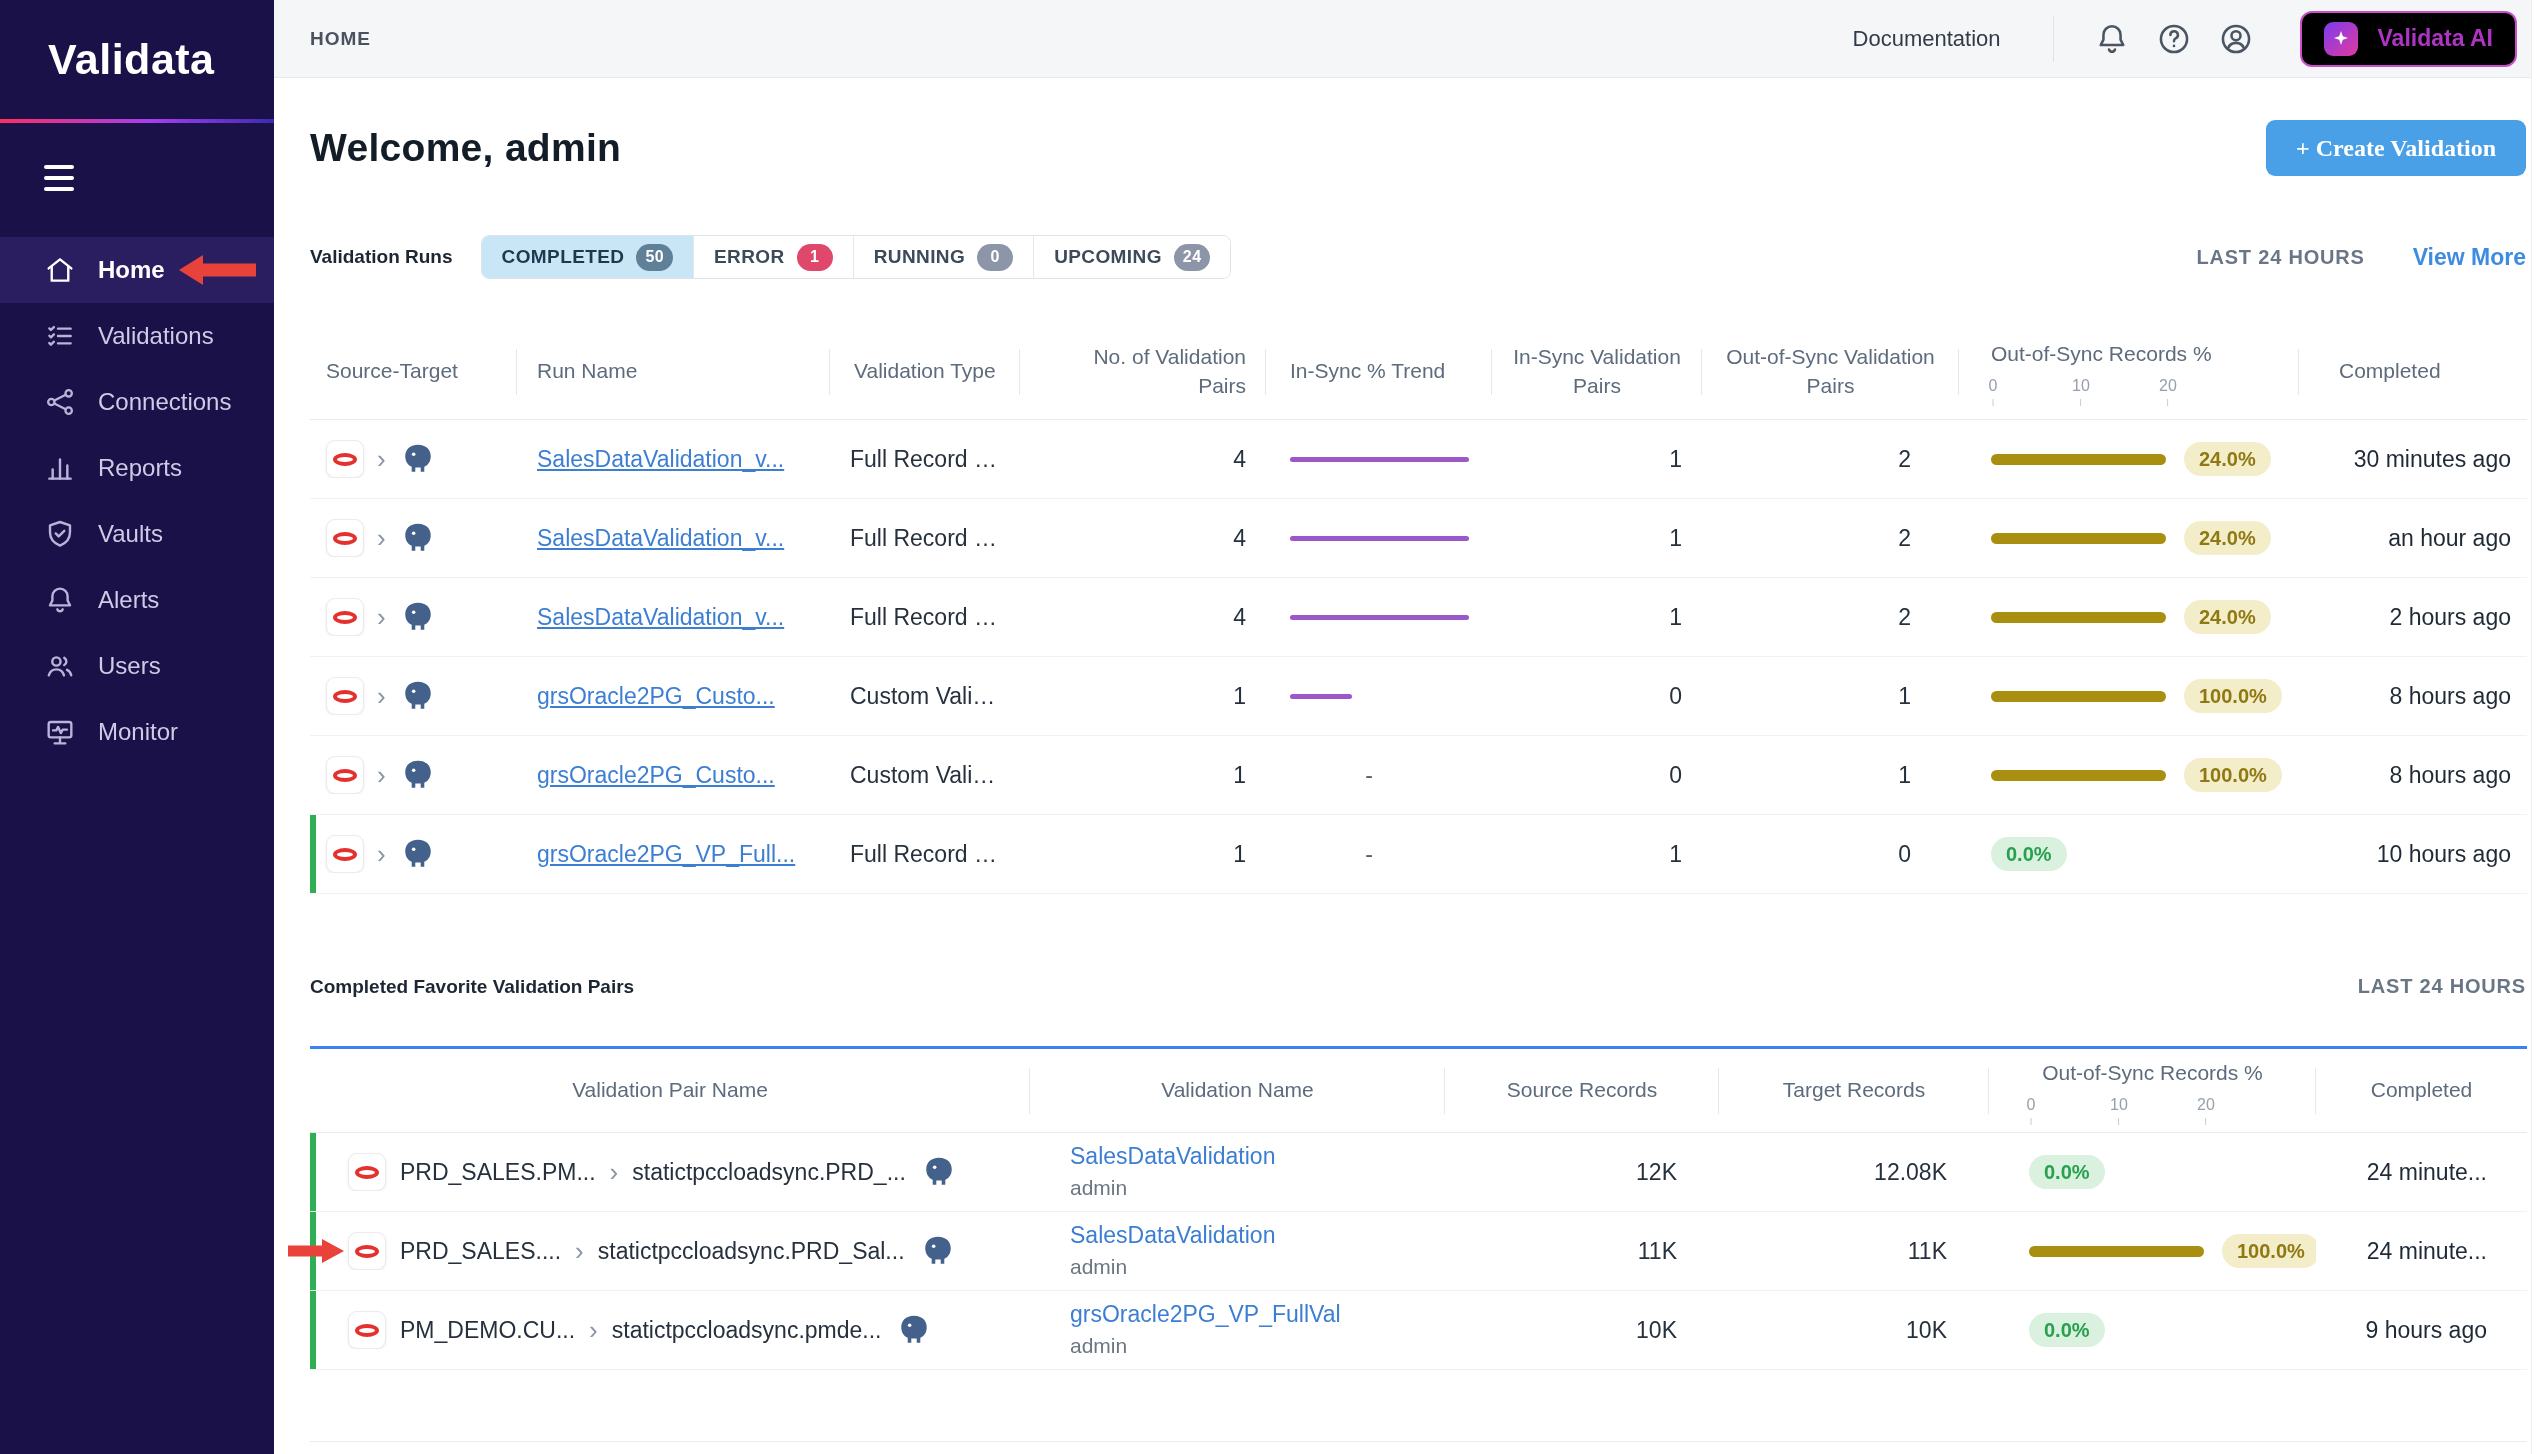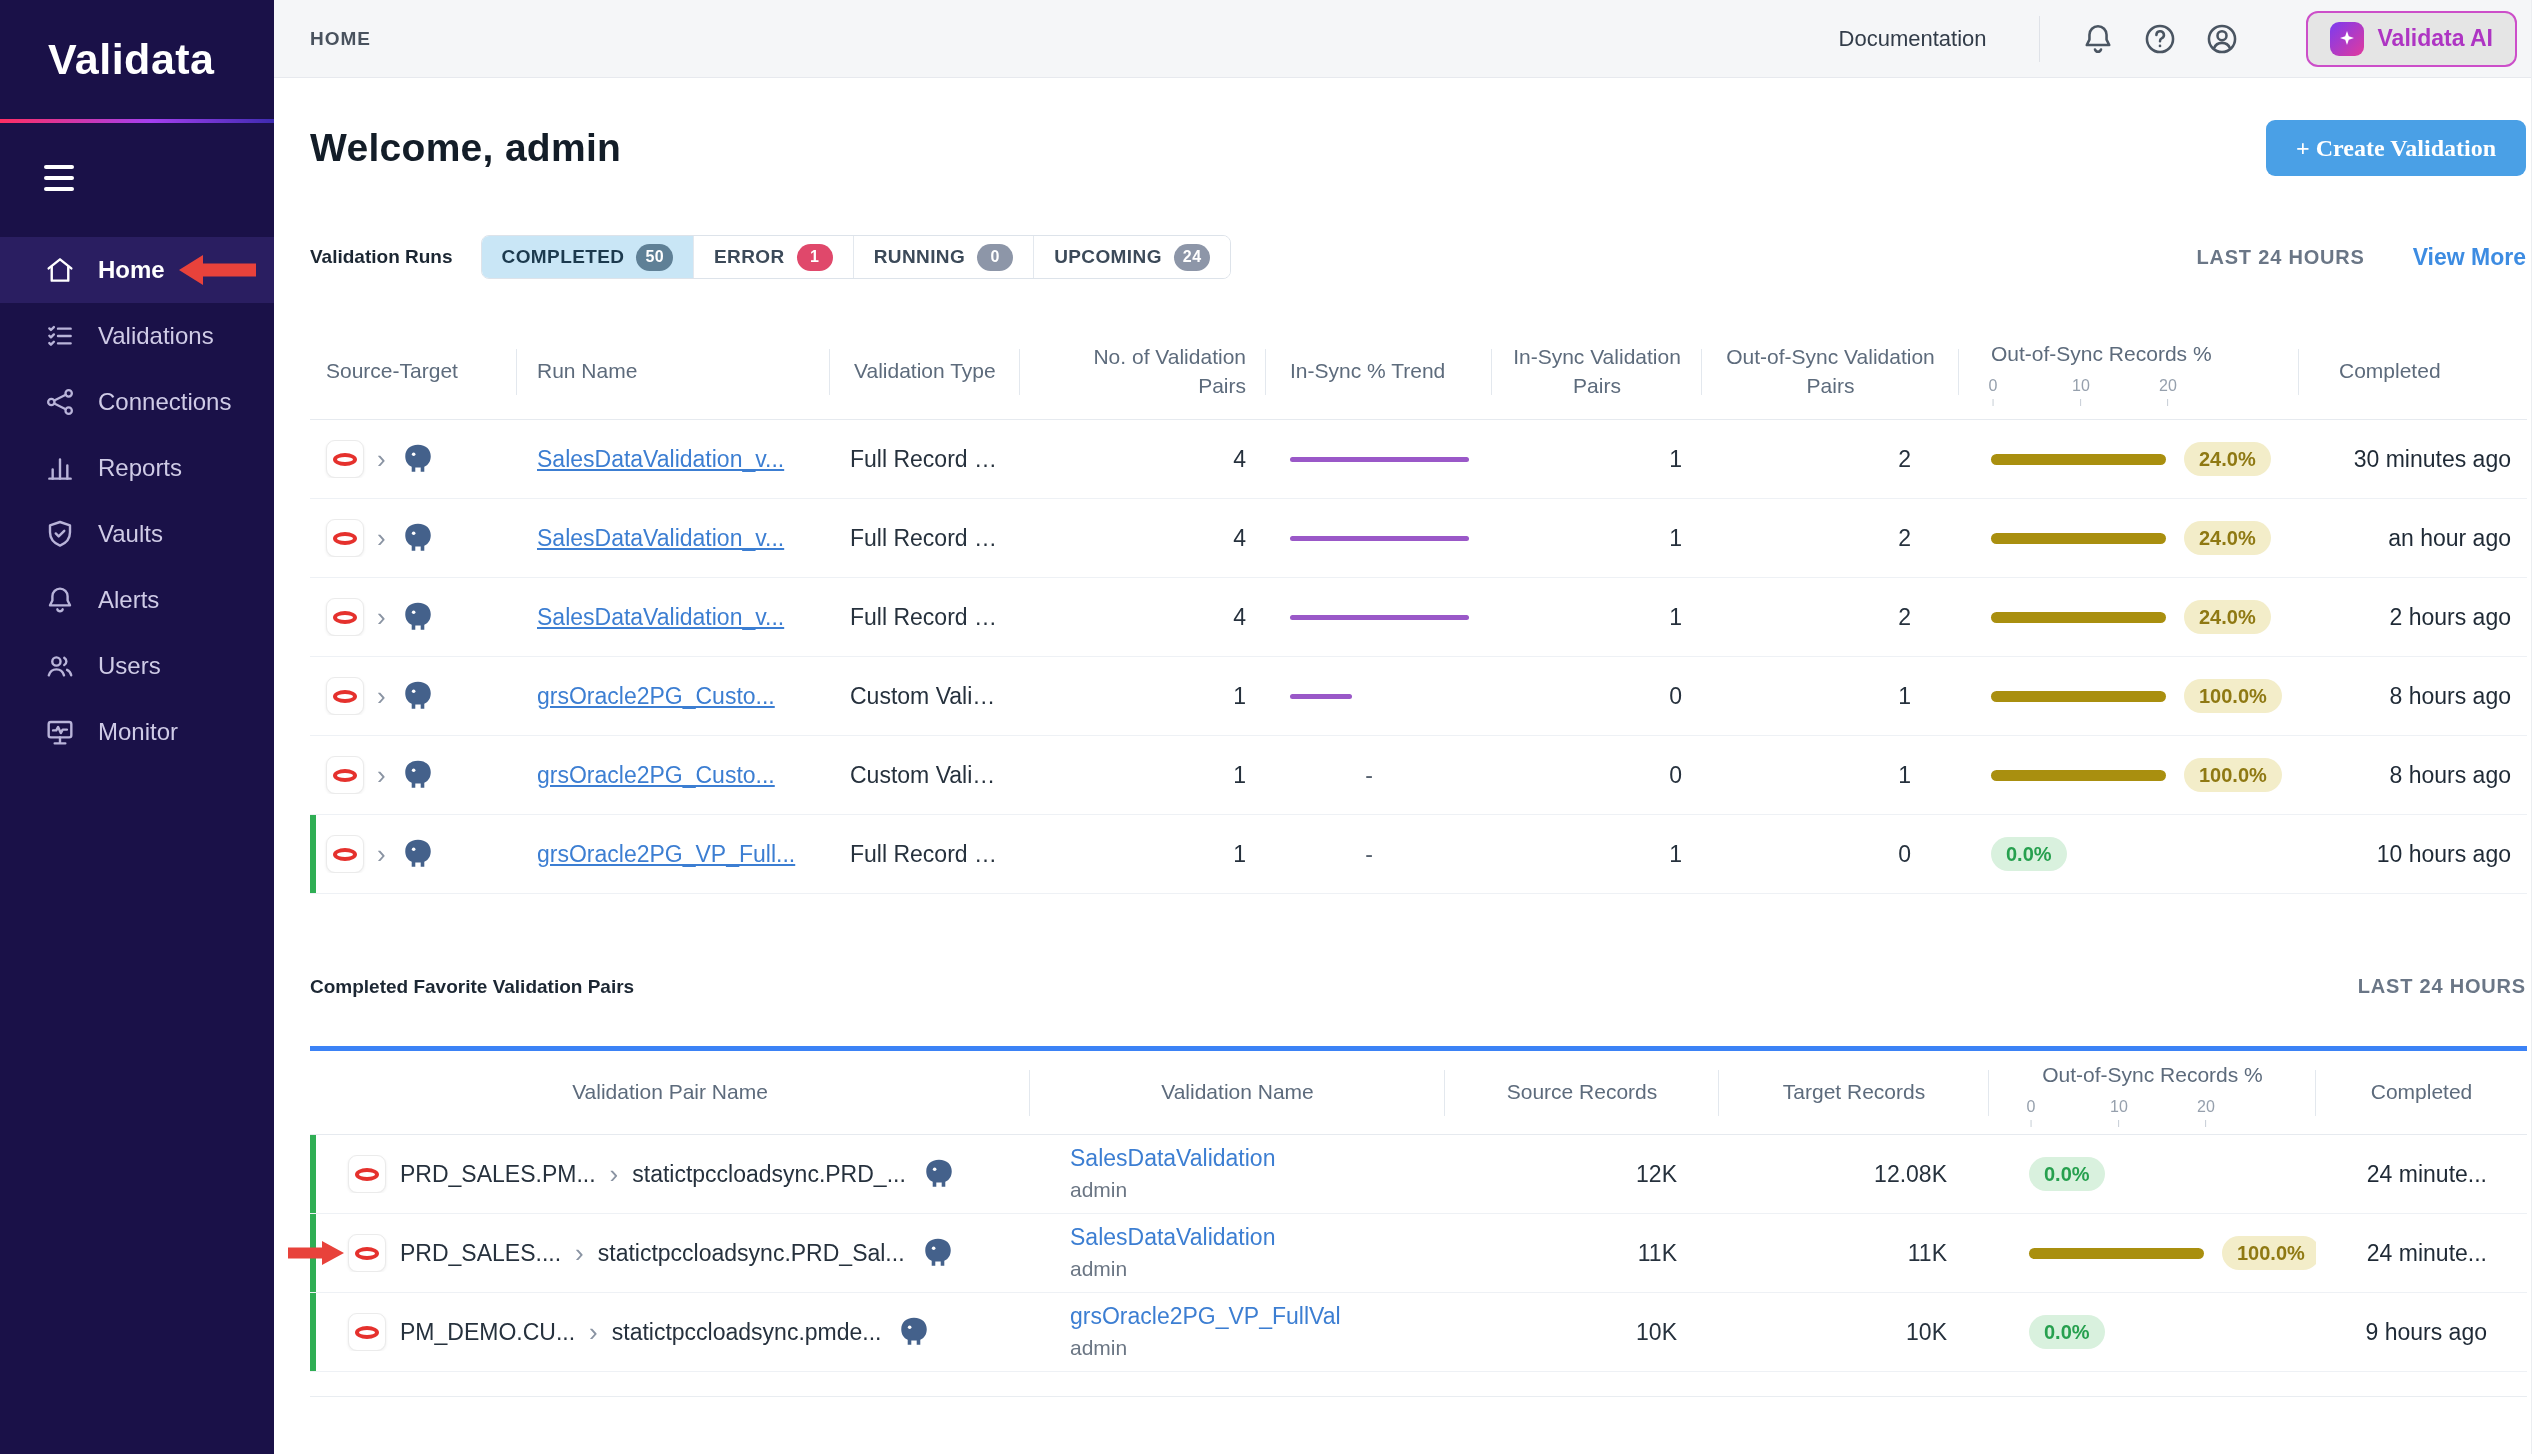--- a/index.html
+++ b/index.html
@@ -27,21 +27,21 @@
   .main { flex:1; display:flex; flex-direction:column; height:100%; overflow:hidden; }
 
   
   .topbar { height:78px; min-height:78px; background:#f5f6f8; border-bottom:1px solid #e7e9ee; display:flex; align-items:center; padding:0 30px 0 36px; }
   .breadcrumb { font-size:19px; font-weight:700; letter-spacing:1px; color:#49525e; }
   .topbar-spacer { flex:1; }
   .doc-link { font-size:22px; color:#323c49; margin-right:52px; cursor:pointer; }
   .topbar-divider { width:1px; height:46px; background:#dfe2e8; margin-right:40px; }
   .icon-btn { background:none; border:none; cursor:pointer; color:#4a5562; margin-right:26px; line-height:0; }
   .icon-btn svg { width:36px; height:36px; }
-  .ai-btn { margin-left:40px; height:56px; display:flex; align-items:center; gap:14px; padding:0 22px; border-radius:12px; background:#e5e5e5; border:2px solid #cc4ec9; cursor:pointer; }
+  .ai-btn { margin-left:20px; height:56px; display:flex; align-items:center; gap:20px; padding:0 22px; border-radius:12px; background:#000000; border:2px solid #cc4ec9; cursor:pointer; }
   .ai-btn-icon { width:34px; height:34px; border-radius:9px; background:linear-gradient(135deg,#7b3bf0,#e23a9d); display:flex; align-items:center; justify-content:center; }
   .ai-btn-icon svg { width:24px; height:24px; }
   .ai-btn-label { font-size:23px; font-weight:700; color:#ae35c3; }
 
   
   .content { flex:1; padding:0 21px 0 36px; overflow:hidden; }
   .welcome-row { margin-top:42px; height:56px; display:flex; align-items:center; justify-content:space-between; }
   .welcome-title { font-size:39px; font-weight:800; color:#131d28; letter-spacing:0.3px; }
   .create-btn { height:56px; padding:0 30px; background:#4aa0e6; color:#fff; font-size:24px; font-weight:600; border:none; border-radius:9px; cursor:pointer; font-family:Liberation Serif, serif; }
 
@@ -58,21 +58,21 @@
   .runs-right { margin-left:auto; display:flex; align-items:center; gap:48px; }
   .period-label { font-size:20px; font-weight:700; letter-spacing:0.8px; color:#6a7686; }
   .view-more { font-size:23px; font-weight:600; color:#3d8ce2; cursor:pointer; }
 
   
   .table { width:2217px; }
   .runs-table { margin-top:44px; }
   .runs-grid { display:grid; grid-template-columns:207px 313px 190px 246px 226px 210px 257px 340px 228px; }
   .fav-grid  { display:grid; grid-template-columns:720px 415px 274px 270px 327px 211px; }
   .thead { height:96px; align-items:center; border-bottom:1px solid #e6eaef; color:#5d6b7c; font-size:21px; }
-  .fav-wrap { margin-top:48px; border-top:5px solid #3b82f6; border-bottom:1px solid #e9edf1; padding-bottom:24px; }
+  .fav-wrap { margin-top:48px; border-top:3px solid #3b82f6; border-bottom:1px solid #e9edf1; padding-bottom:71px; }
   .fav-wrap .thead { height:84px; }
   .th { position:relative; padding:0 20px; line-height:1.35; }
   .th:not(:last-child)::after { content:''; position:absolute; right:0; top:50%; transform:translateY(-50%); width:1px; height:46px; background:#e3e8ee; }
   .th-st { padding-left:16px; }
   .th-left24 { padding-left:24px; }
   .th-right { text-align:right; }
   .th-center { text-align:center; }
   .th-records { padding-left:32px; }
   .th-pad40 { padding-left:40px; }
   .fav-wrap .th { text-align:center; }

